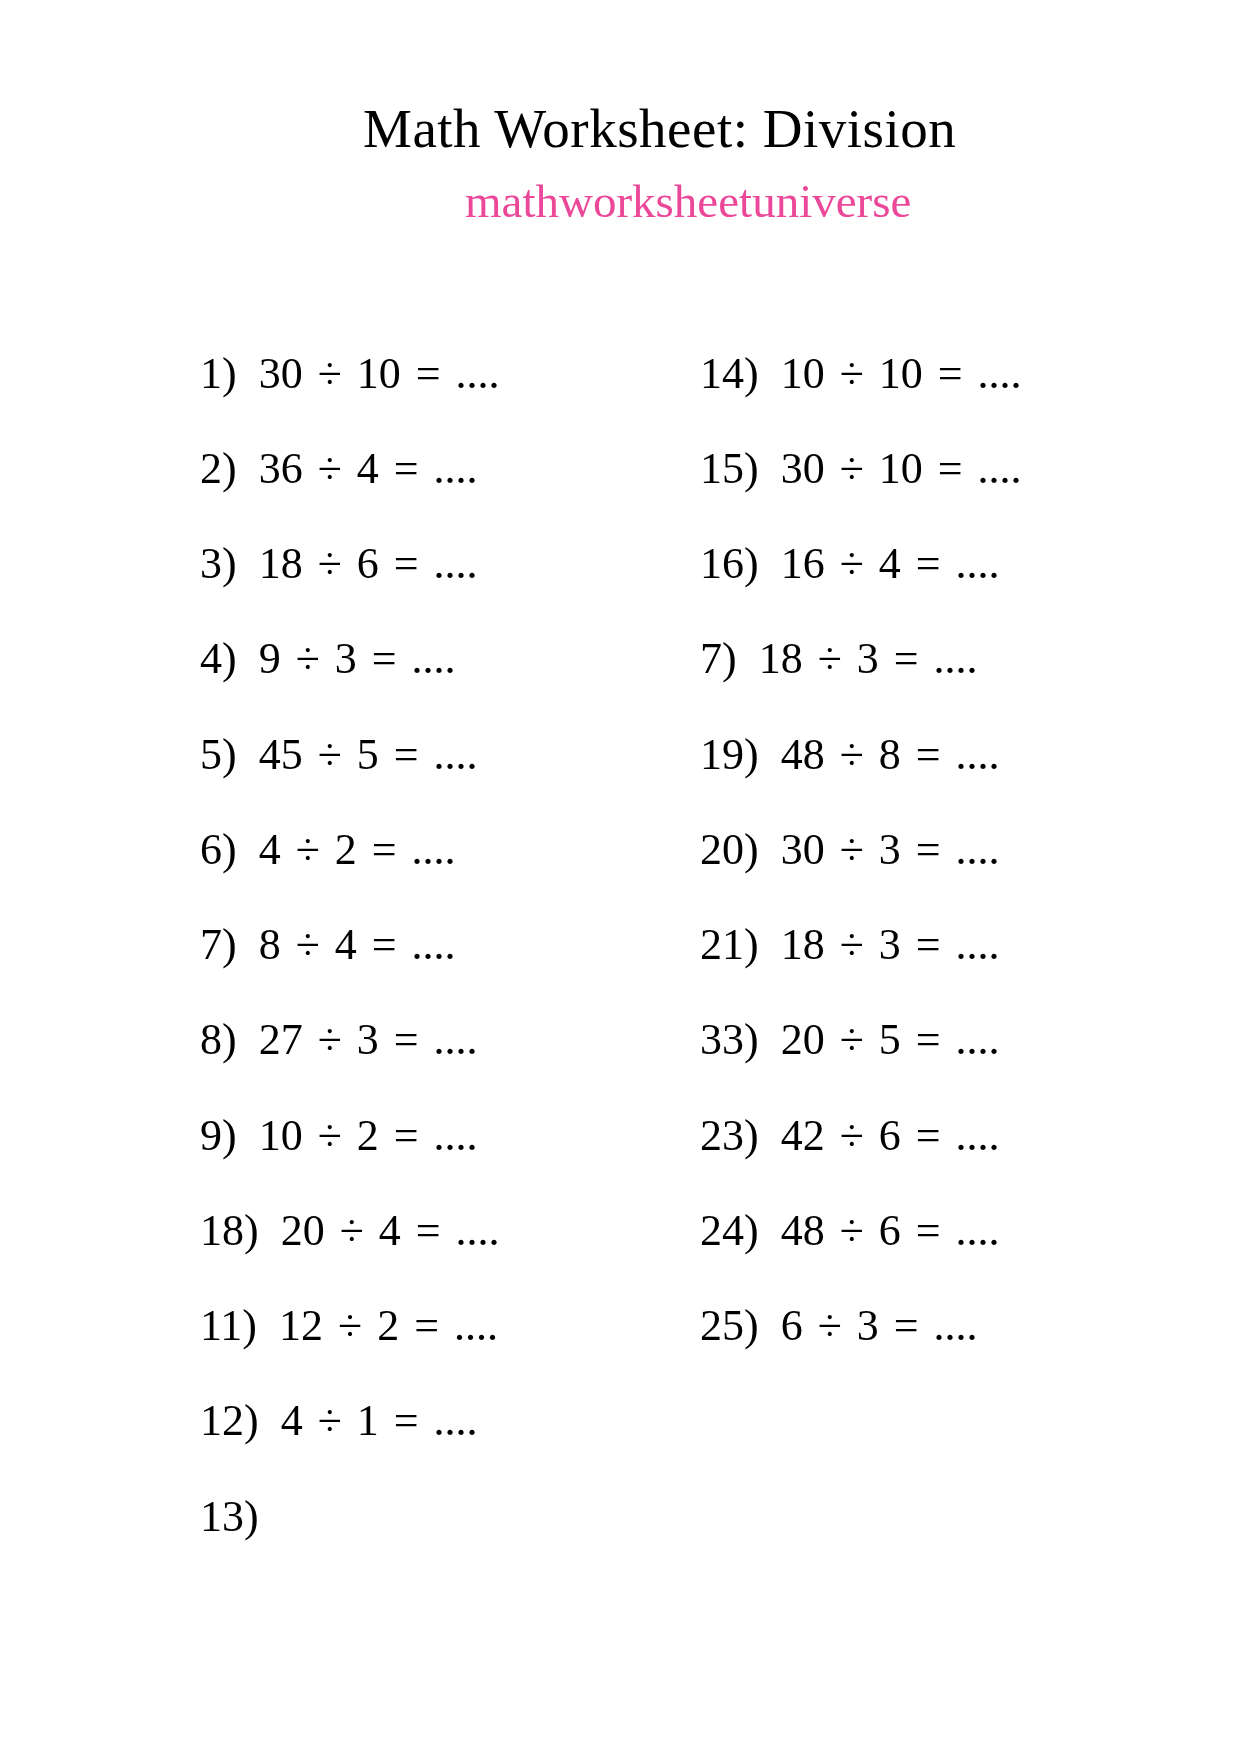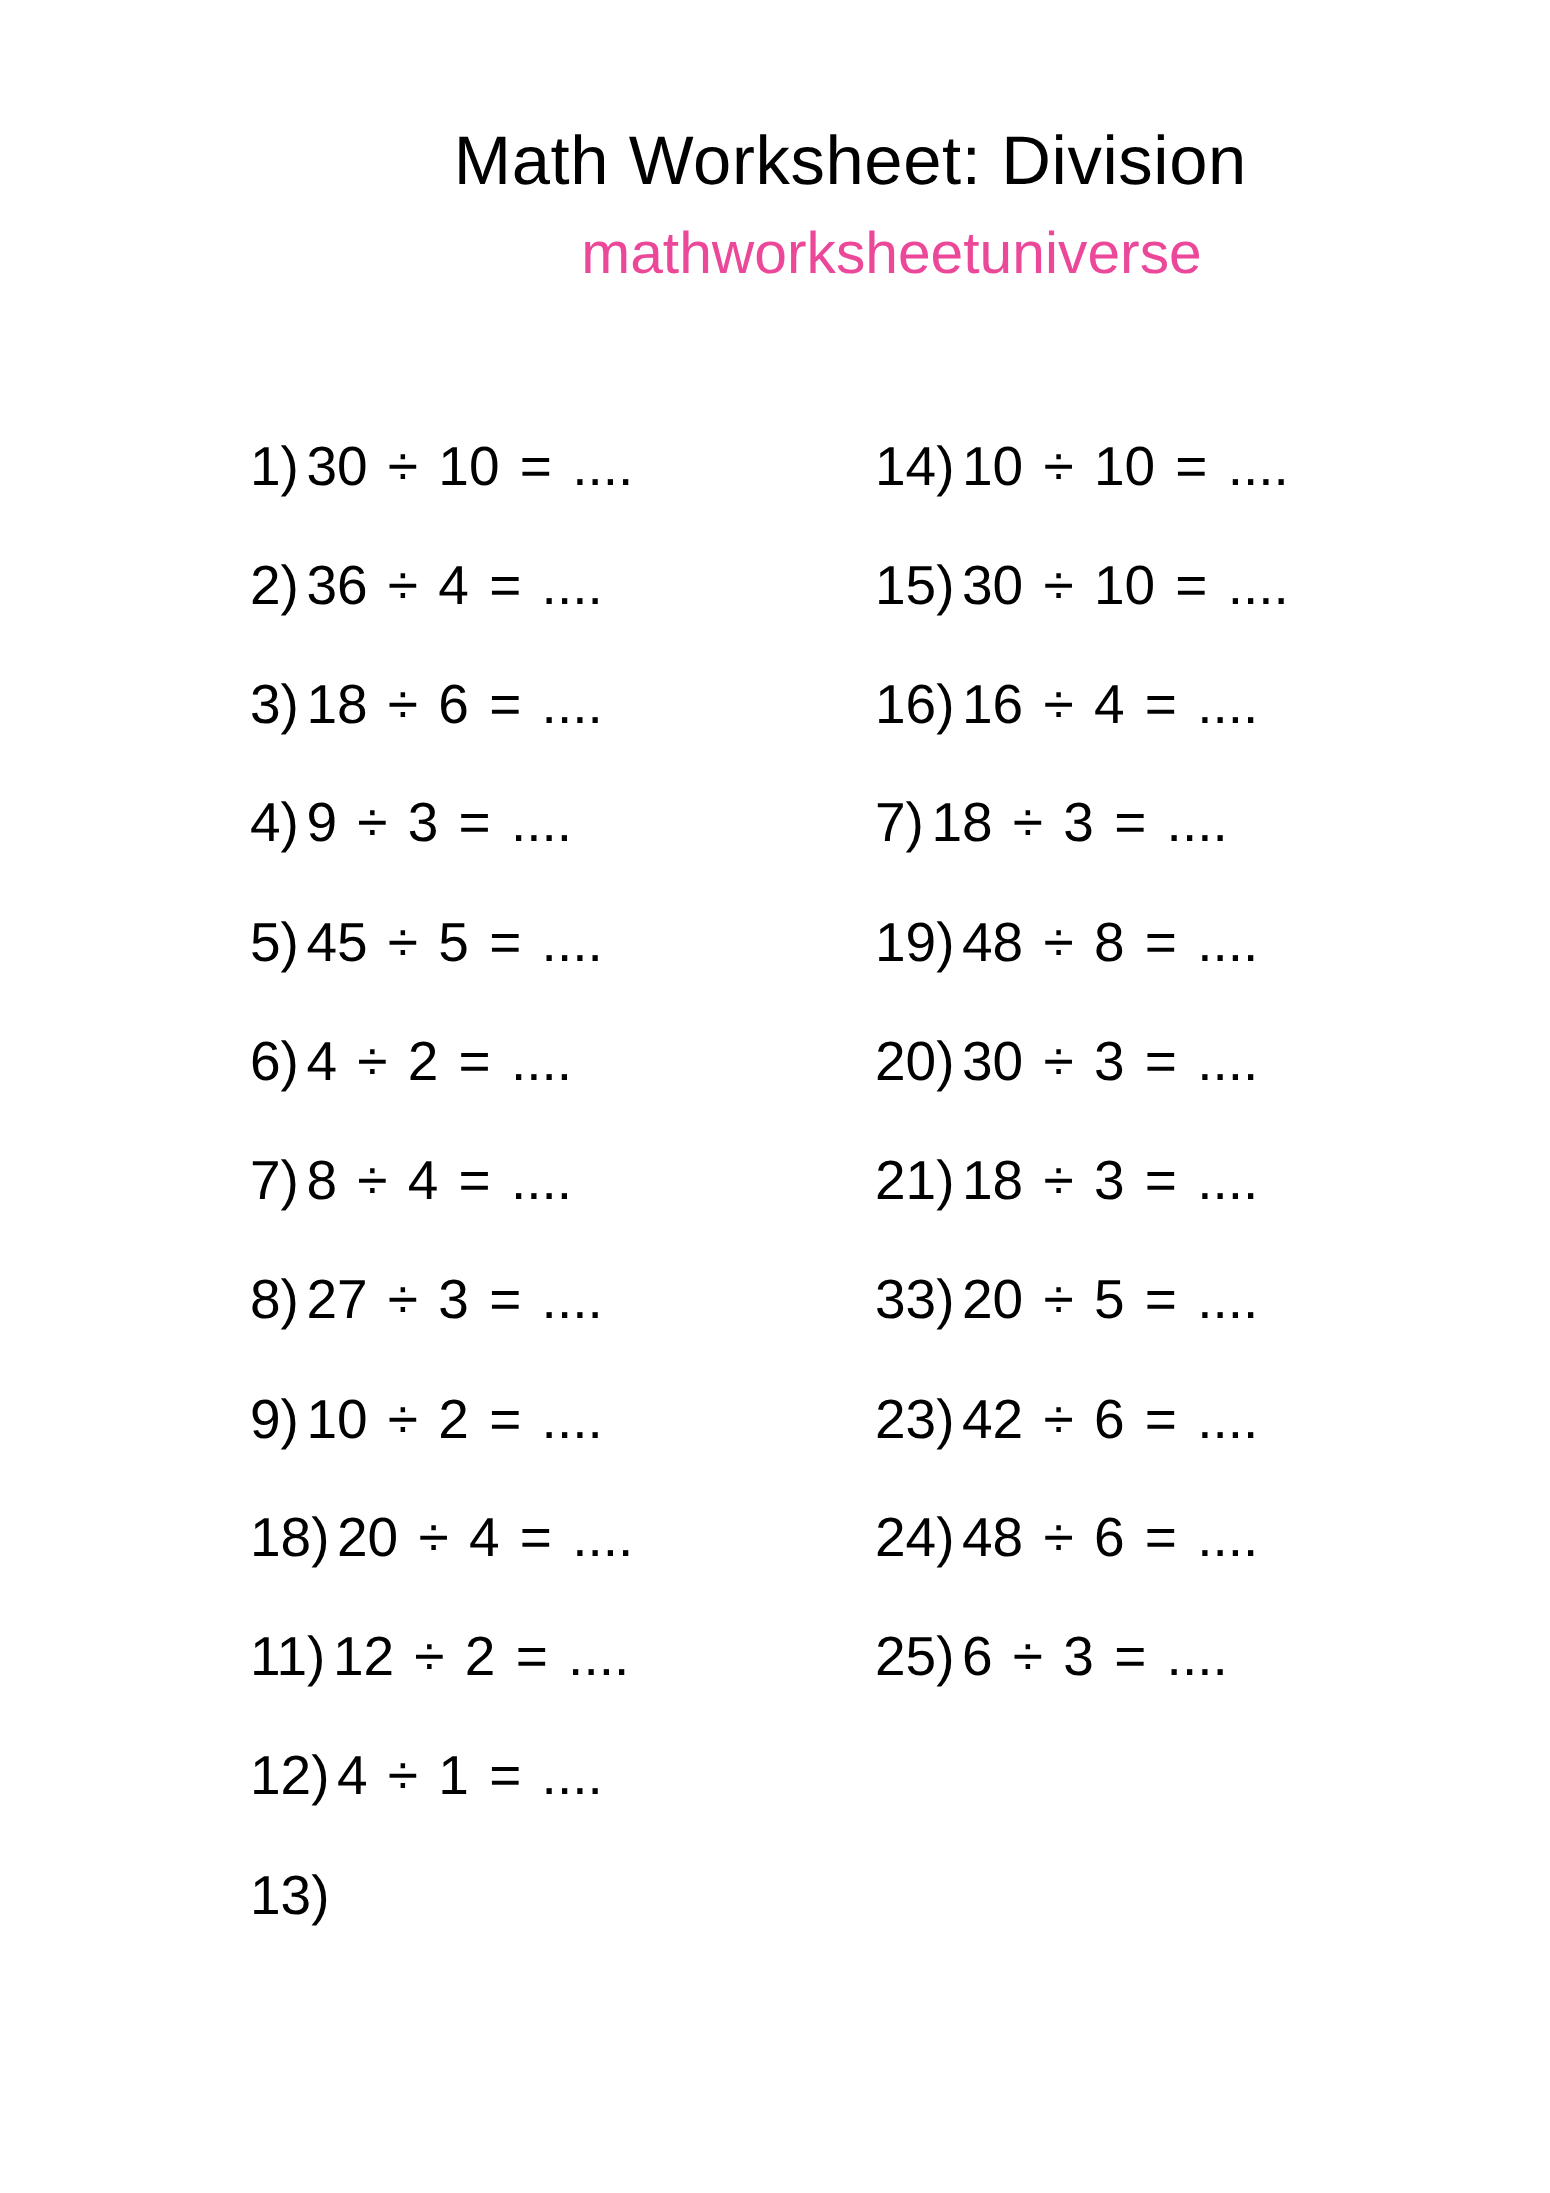--- a/index.html
+++ b/index.html
@@ -2,21 +2,21 @@
 <html><head>
 <meta charset="utf-8">
 <style>
   * { margin: 0; padding: 0; box-sizing: border-box; }
   html, body { background: #ffffff; }
   .page {
     position: relative;
     width: 1096px;
     height: 1754px;
     background: #ffffff;
-    font-family: Liberation Sans, sans-serif;
+    font-family: Liberation Serif, serif;
     color: #000000;
     overflow: hidden;
   }
   .title {
     position: absolute;
     left: 363px;
     top: 101px;
     font-size: 55px;
     font-weight: normal;
     letter-spacing: 0.5px;
@@ -52,21 +52,21 @@
     display: flex;
     align-items: center;
     font-size: 44px;
     line-height: 1;
     white-space: nowrap;
   }
   .problem-number {
     word-spacing: 4px;
   }
   .problem-expression {
-    margin-left: 6px;
+    margin-left: 22px;
     word-spacing: 4px;
   }
 </style>
 </head>
 <body>
 
 <div class="page">
   <h1 class="title">Math Worksheet: Division</h1>
   <div class="subtitle">mathworksheetuniverse</div>
   <div class="problems">

